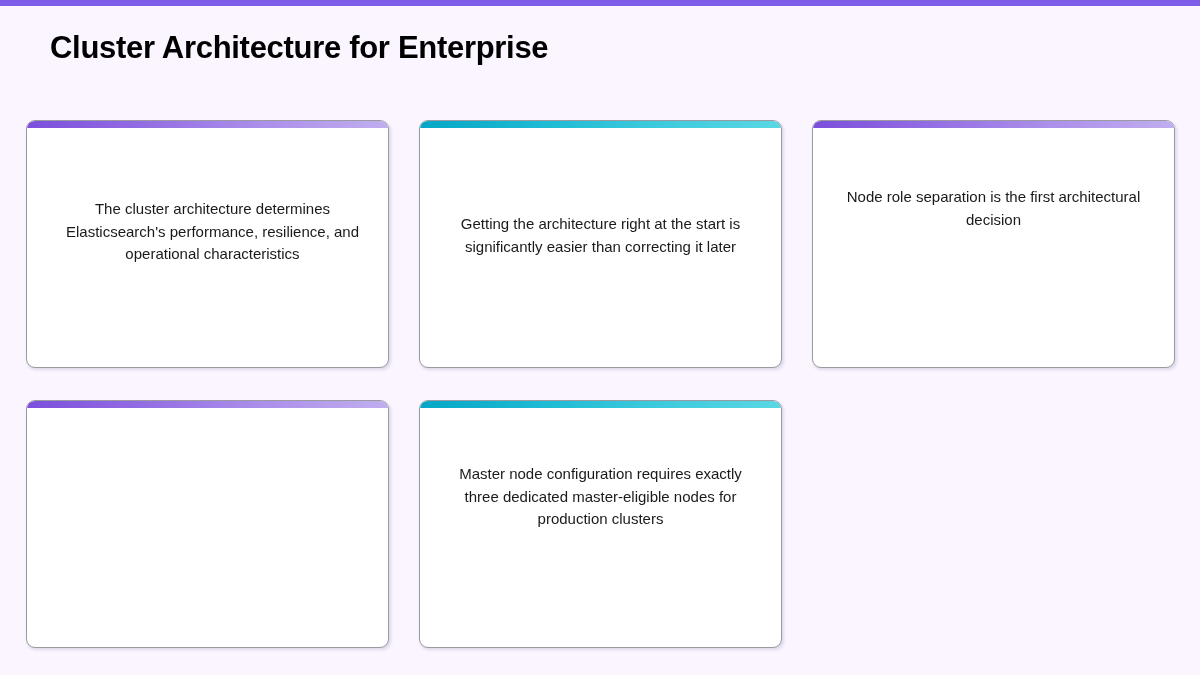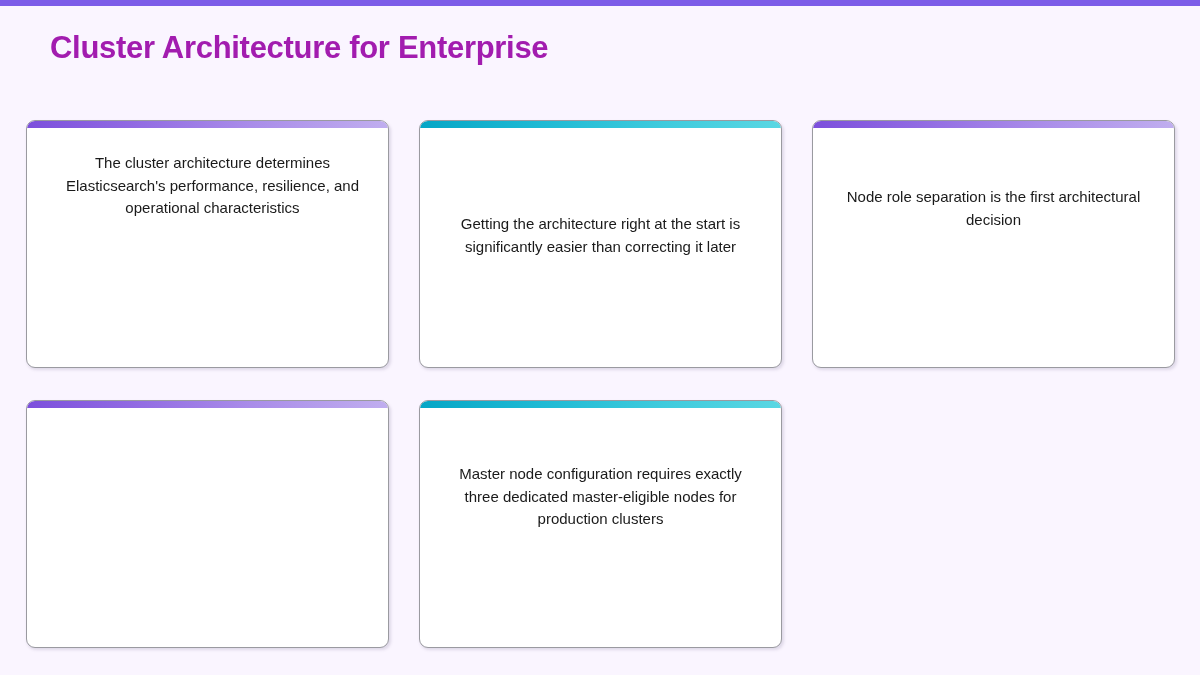--- a/index.html
+++ b/index.html
@@ -23,21 +23,21 @@
     height:6px;
     background:#7c5ce8;
   }
 
   .page-title {
     position:absolute;
     top:30px;
     left:50px;
     font-size:31px;
     font-weight:bold;
-    color:#a21caf;
+    color:#000000;
     letter-spacing:-0.3px;
     line-height:36px;
     white-space:nowrap;
   }
 
   .card-grid {
     position:absolute;
     top:120px;
     left:26px;
     width:1148px;
@@ -79,21 +79,21 @@
 
   .card-text {
     padding:0 26px;
     font-size:15px;
     line-height:22.5px;
     color:#1a1a1a;
     text-align:center;
     width:100%;
   }
 
-  .card-text.pos-a { margin-top:31px;padding-left:36px; }
+  .card-text.pos-a { margin-top:77px;padding-left:36px; }
   .card-text.pos-b { margin-top:92px; }
   .card-text.pos-c { margin-top:65px; }
   .card-text.pos-d { margin-top:62px; }
 </style>
 </head>
 <body>
 
 <div class="top-accent-bar"></div>
 
 <h1 class="page-title">Cluster Architecture for Enterprise</h1>

